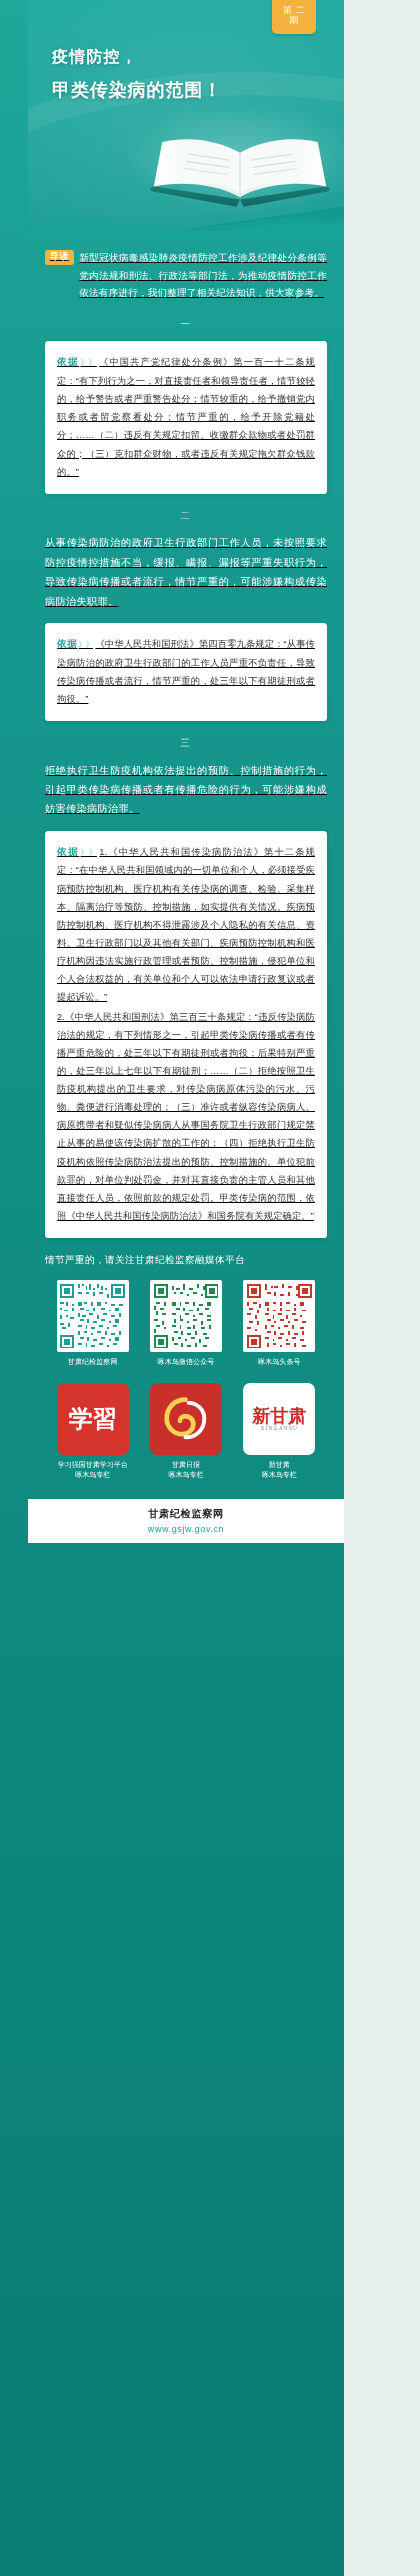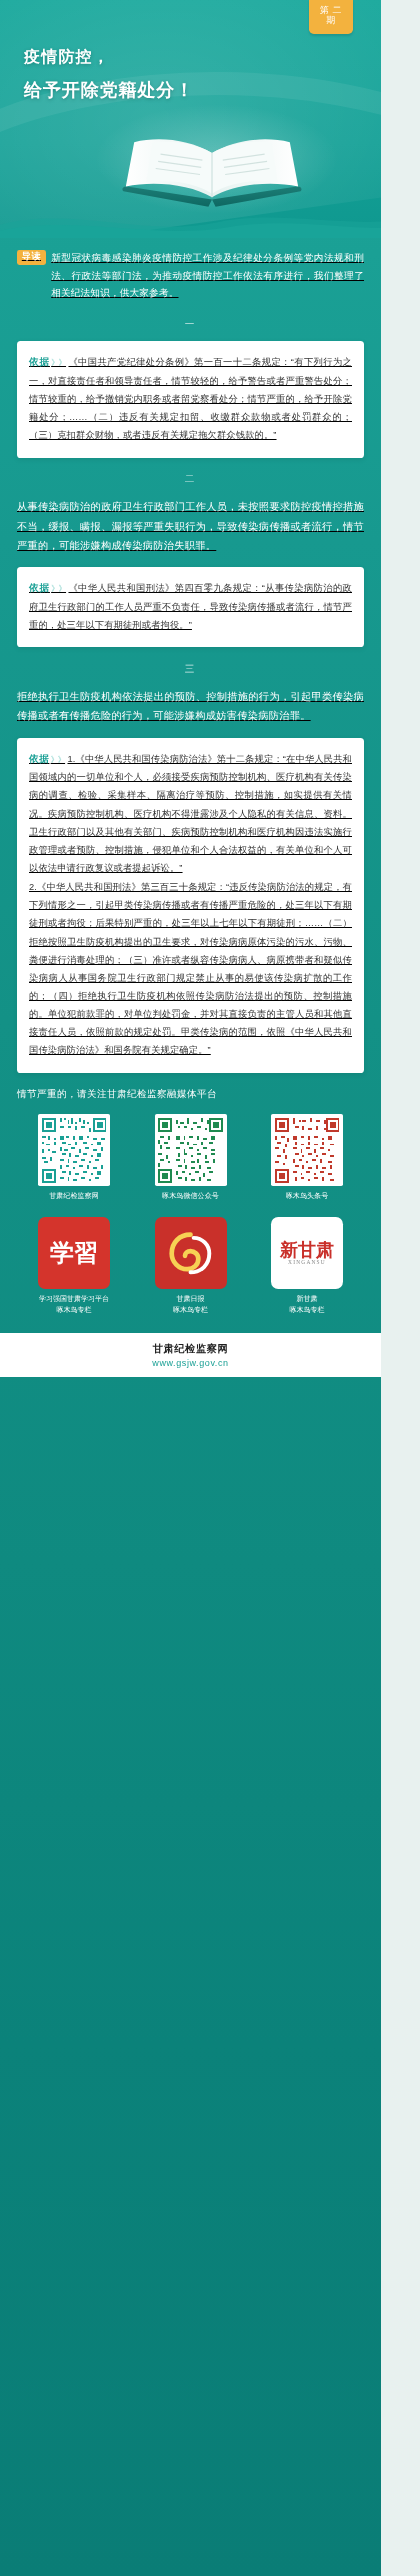--- a/index.html
+++ b/index.html
@@ -5,24 +5,25 @@
   * { box-sizing: border-box; }
   html, body { margin: 0; padding: 0; }
   body {
     width: 421px;
     background: #e8f1ef;
     font-family: "Liberation Sans", sans-serif;
     -webkit-font-smoothing: antialiased;
   }
   .page {
     position: relative;
-    width: 381px;
+    width: 344px;
     min-height: 2576px;
     background: linear-gradient(180deg, #1fa89a 0%, #1aa095 253px, #17998f 541px, #139186 1022px, #0f8a80 1563px, #0b827a 2044px, #0a7d76 2576px);
     overflow: hidden;
+    padding-left: 28px;
   }
 
   
   .header {
     position: relative;
     height: 238px;
     background: linear-gradient(180deg,#16a79b 0%, #13a096 60%, #0f988f 100%);
     overflow: hidden;
   }
   .hdr-swoosh {
@@ -267,21 +268,21 @@
     <div class="hdr-swoosh"></div>
     <div class="hdr-arc"></div>
 
     <div class="issue-badge">
       <span>第 二</span>
       <span>期</span>
     </div>
 
     <div class="title-wrap">
       <div class="title-line1">疫情防控，</div>
-      <div class="title-line2">给予开除党籍处分！</div>
+      <div class="title-line2">甲类传染病的范围！</div>
     </div>
 
     <div class="book-glow"></div>
     <svg class="book" viewBox="0 0 312 132">
       <defs>
         <linearGradient id="pgL" x1="0" y1="0" x2="1" y2="0">
           <stop offset="0%" stop-color="#ffffff"></stop>
             <stop offset="100%" stop-color="#e6f2f0"></stop>
         </linearGradient>
         <linearGradient id="pgR" x1="0" y1="0" x2="1" y2="0">

